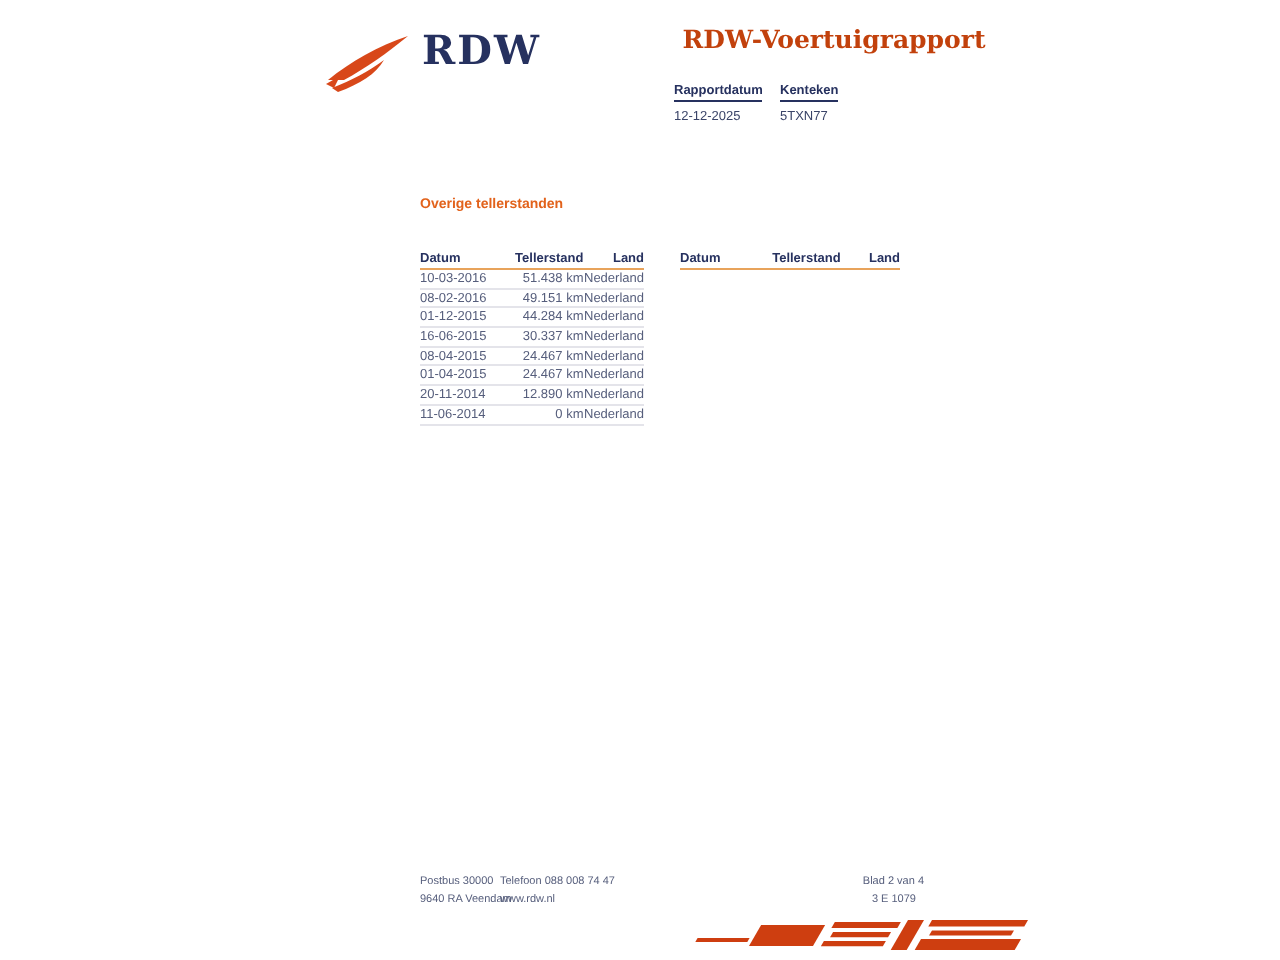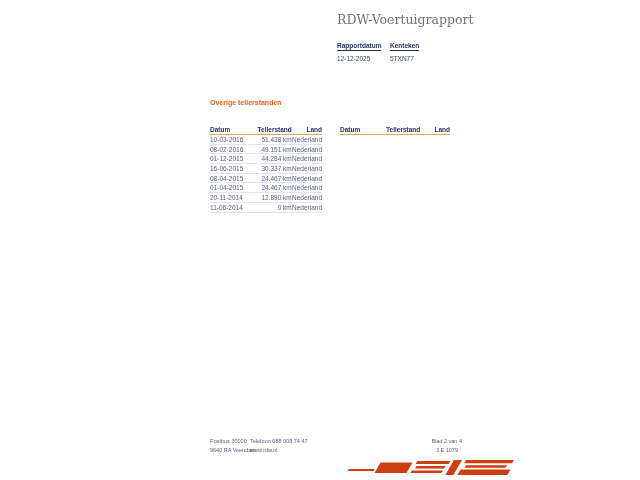--- a/index.html
+++ b/index.html
@@ -13,21 +13,21 @@
   
   #logo { position:absolute; left:163px; top:13px; display:flex; align-items:flex-start; }
   #logo svg { display:block; margin-top:4px; }
   #logo .wordmark {
     font-family:"DejaVu Serif","Liberation Serif",serif;
     font-size:20px; font-weight:bold; color:#26315F; letter-spacing:1px; margin-left:6px;
   }
   #report-head { position:absolute; left:337px; top:12px; width:160px; }
   #report-title {
     font-family:"DejaVu Serif","Liberation Serif",serif;
-    font-size:12.5px; font-weight:normal; color:#737373; white-space:nowrap;
+    font-size:12.5px; font-weight:bold; color:#c2410c; white-space:nowrap;text-align:center;
   }
   .meta-row { display:flex; margin-top:7px; }
   .meta-col1 { width:53px; }
   .meta-label {
     font-size:6.5px; font-weight:bold; color:#26315F;
     border-bottom:1px solid #26315F; display:inline-block; padding-bottom:1px;
   }
   .meta-value { font-size:6.5px; color:#3A4468; margin-top:2.5px; }
 
   
@@ -62,20 +62,31 @@
   #f-page  { left:402px; top:438px; width:60px; text-align:right; }
   #f-code  { left:398px; top:447px; width:60px; text-align:right; }
 
   #bottom-art { position:absolute; left:342px; top:460px; }
 </style>
 </head>
 <body>
 
 <div id="page">
 
+  <div id="logo">
+    <svg width="42" height="30" viewBox="0 0 42 30" aria-hidden="true">
+      <g fill="#D8481A">
+        <path d="M1 23 C12 14 26 6 41 1 C30 10 20 17 9 23 Z"></path>
+        <path d="M3 27 C13 23 21 19 29 13 C25 20 17 25 6 29 Z"></path>
+        <path d="M0 25 L7 21 L4 27 Z"></path>
+        <path d="M20 12 C26 8 32 5 38 3 C33 7 27 10 21 14 Z"></path>
+      </g>
+    </svg>
+    <span class="wordmark">RDW</span>
+  </div>
 
   <div id="report-head">
     <div id="report-title">RDW-Voertuigrapport</div>
     <div class="meta-row">
       <div class="meta-col1"><span class="meta-label">Rapportdatum</span></div>
       <div><span class="meta-label">Kenteken</span></div>
     </div>
     <div class="meta-row" style="margin-top:0;">
       <div class="meta-col1">
           <div class="meta-value">12-12-2025</div>

